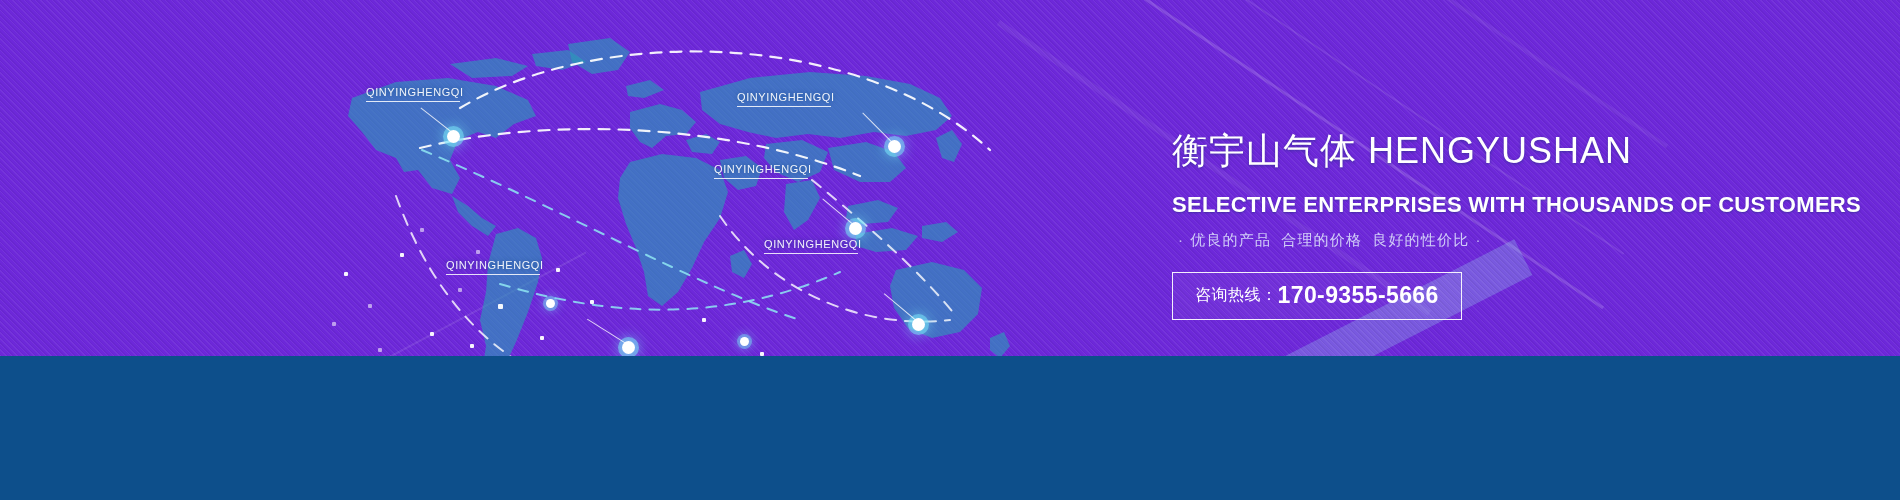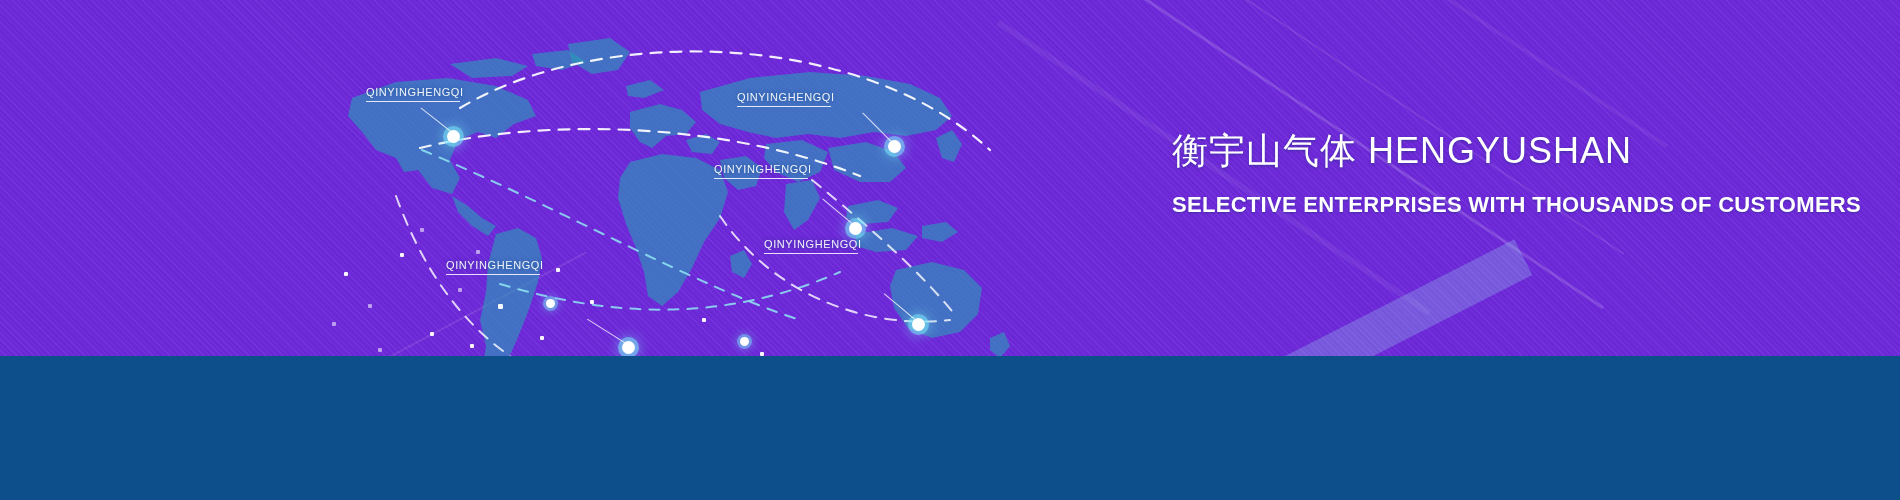--- a/index.html
+++ b/index.html
@@ -407,17 +407,23 @@
   <div class="dot dim" style="left:620px; top:428px;"></div>
   <div class="dot" style="left:760px; top:352px;"></div>
 
   <div class="content">
 
     <div class="headline">衡宇山气体 HENGYUSHAN</div>
 
 
     <div class="subtitle">SELECTIVE ENTERPRISES WITH THOUSANDS OF CUSTOMERS</div>
 
-
+    <div class="tagline">
+      <span class="sep">·</span><span>优良的产品</span><span class="gap"></span><span>合理的价格</span><span class="gap"></span><span>良好的性价比</span><span class="sep">·</span>
+    </div>
+
+    <div class="phone-box">
+      <span class="phone-label">咨询热线：</span><span class="phone-number">170-9355-5666</span>
+    </div>
 
   </div>
 
 </div>
 
 </body></html>

